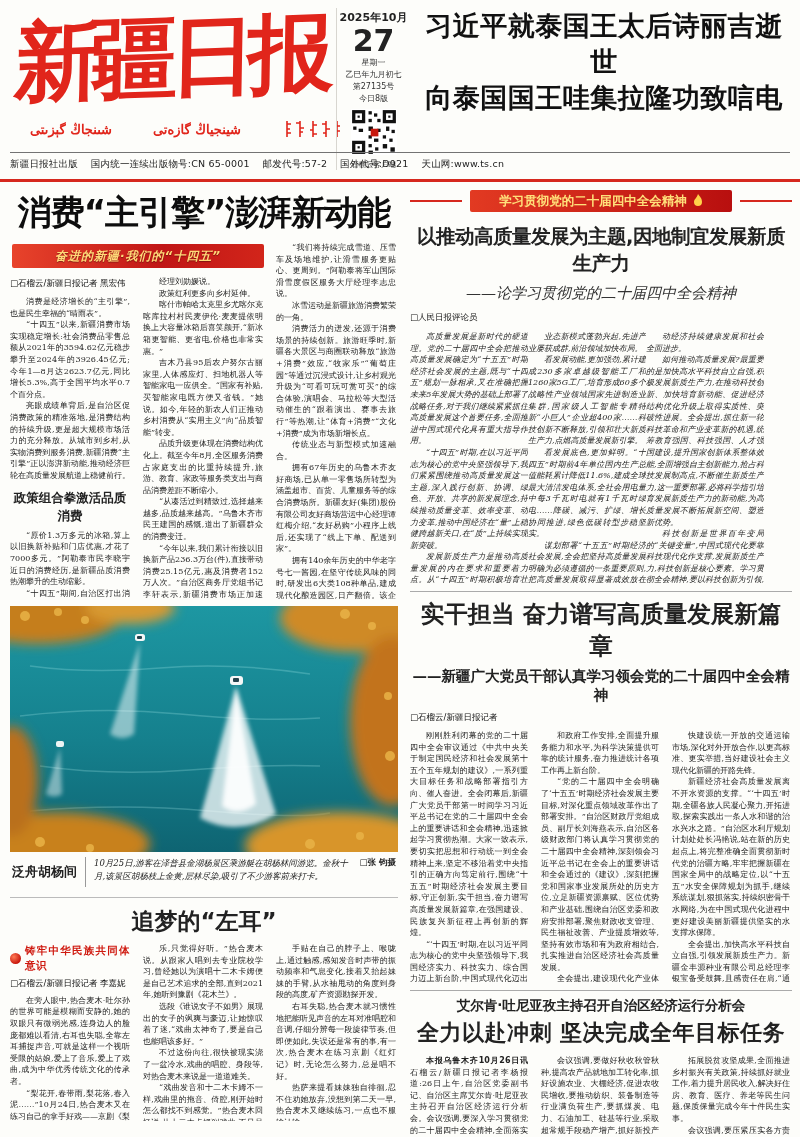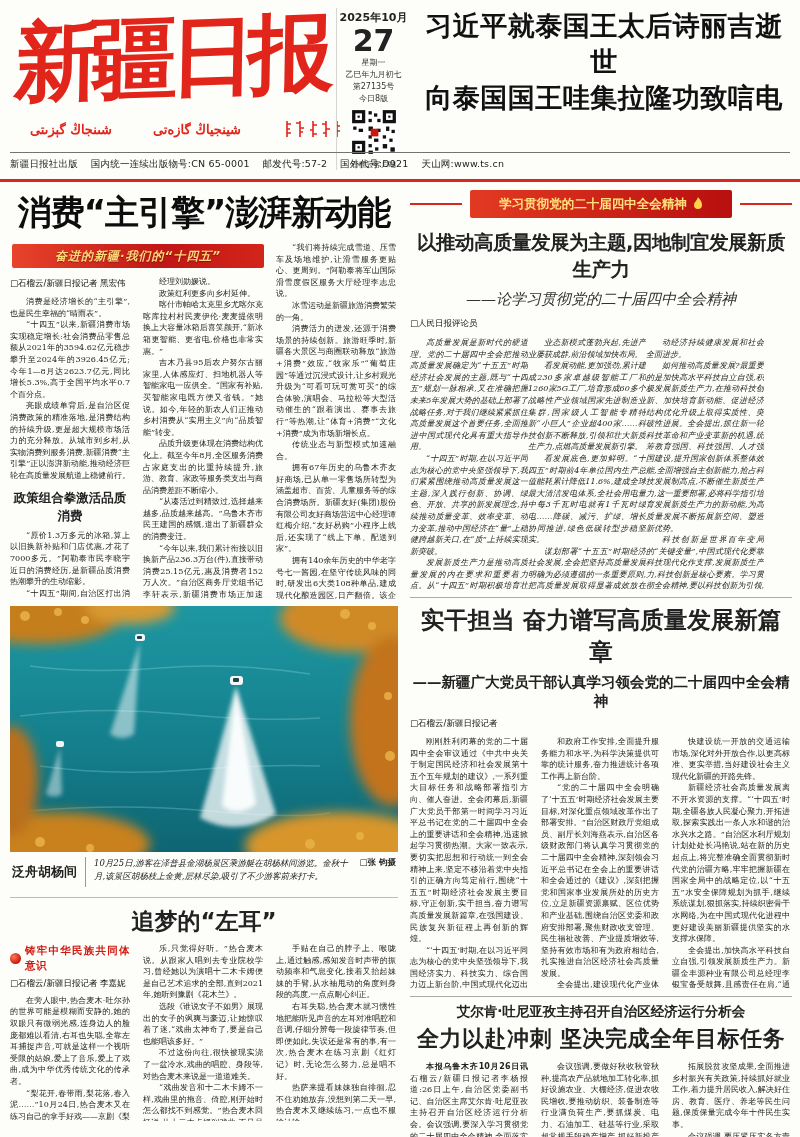--- a/index.html
+++ b/index.html
@@ -72,21 +72,21 @@
   .badge { display:flex; align-items:center; gap:4px; margin-bottom:4px; }
   .pom { width:11px; height:11px; border-radius:50%; background:radial-gradient(circle at 35% 35%, #ff7a55, #c8170d 70%);
     flex:0 0 auto; }
   .badge span { color:#cf1a10; font-family:"DejaVu Sans", sans-serif; font-weight:900; font-size:10.5px; letter-spacing:0.5px; }
   .zuoer-byline { margin:2px 0 5px 0; }
 
   
   .rightzone { position:absolute; left:410px; top:186px; width:382px; }
   .plenum-row { display:flex; align-items:center; gap:8px; margin-top:4px; }
   .plenum-row .dash { flex:1; height:2px; background:#d6281e; }
-  .plenum-banner { width:262px; height:28px; background:linear-gradient(90deg,#e23a22,#b80f0f);
+  .plenum-banner { width:262px; height:22px; background:linear-gradient(90deg,#e23a22,#b80f0f);
     border-radius:2px; display:flex; align-items:center; justify-content:center; gap:6px; }
   .plenum-banner span { color:#ffe07a; font-family:"DejaVu Sans", sans-serif; font-weight:900; font-size:12.5px; }
   .flame { width:10px; height:14px; }
   .comm-headline { font-family:"DejaVu Sans", sans-serif; font-weight:900; font-size:19.5px;
     text-align:center; margin-top:11px; letter-spacing:-0.5px; }
   .comm-sub { font-size:15px; text-align:center; margin-top:7px; color:#333; font-style:italic; }
   .comm-byline { margin-top:9px; }
   .comm-cols { display:flex; margin-top:7px; height:252px; }
   .comm-cols .c { width:118px; }
   .rz-divider { border-top:1px solid #aaa; margin:8px 0 6px 0; }
@@ -305,21 +305,21 @@
       <div class="c bcol">
           <div>
             <p>乐,只觉得好听。”热合麦木说。从跟家人唱到去专业院校学习,曾经她以为演唱十二木卡姆便是自己艺术追求的全部,直到2021年,她听到豫剧《花木兰》。</p>
             <p>选段《谁说女子不如男》展现出的女子的飒爽与豪迈,让她惊叹着了迷,“戏曲太神奇了,要是自己也能唱该多好。”</p>
             <p>不过这份向往,很快被现实浇了一盆冷水,戏曲的唱腔、身段等,对热合麦木来说是一道道难关。</p>
             <p>“戏曲发音和十二木卡姆不一样,戏曲里的拖音、倚腔,刚开始时怎么都找不到感觉。”热合麦木回忆说,从十二木卡姆到戏曲,不只是表演方式的转变,更是一场突破自我的挑战。</p>
           </div>
         </div>
       <div class="c bcol">
           <div>
-            <p>手贴在自己的脖子上、喉咙上,通过触感,感知发音时声带的振动频率和气息变化,接着又抬起妹妹的手臂,从水袖甩动的角度到身段的高度,一点点耐心纠正。</p>
+            <p>手贴在自己的脖子上、喉咙上,通过触感,感知发音时声带的振动频率和气息变化,接着又抬起妹妹的手臂,从水袖甩动的角度到身段的高度,矿产资源勘探开发。</p>
             <p>右耳失聪,热合麦木就习惯性地把能听见声音的左耳对准唱腔和音调,仔细分辨每一段旋律节奏,但即便如此,失误还是常有的事,有一次,热合麦木在练习京剧《红灯记》时,无论怎么努力,总是唱不好。</p>
             <p>热萨来提看妹妹独自徘徊,忍不住劝她放弃,没想到第二天一早,热合麦木又继续练习,一点也不服输认输。</p>
           </div>
         </div>
     </div>
   </div>
 
   <div class="rightzone">
 
     <div class="plenum-row">

